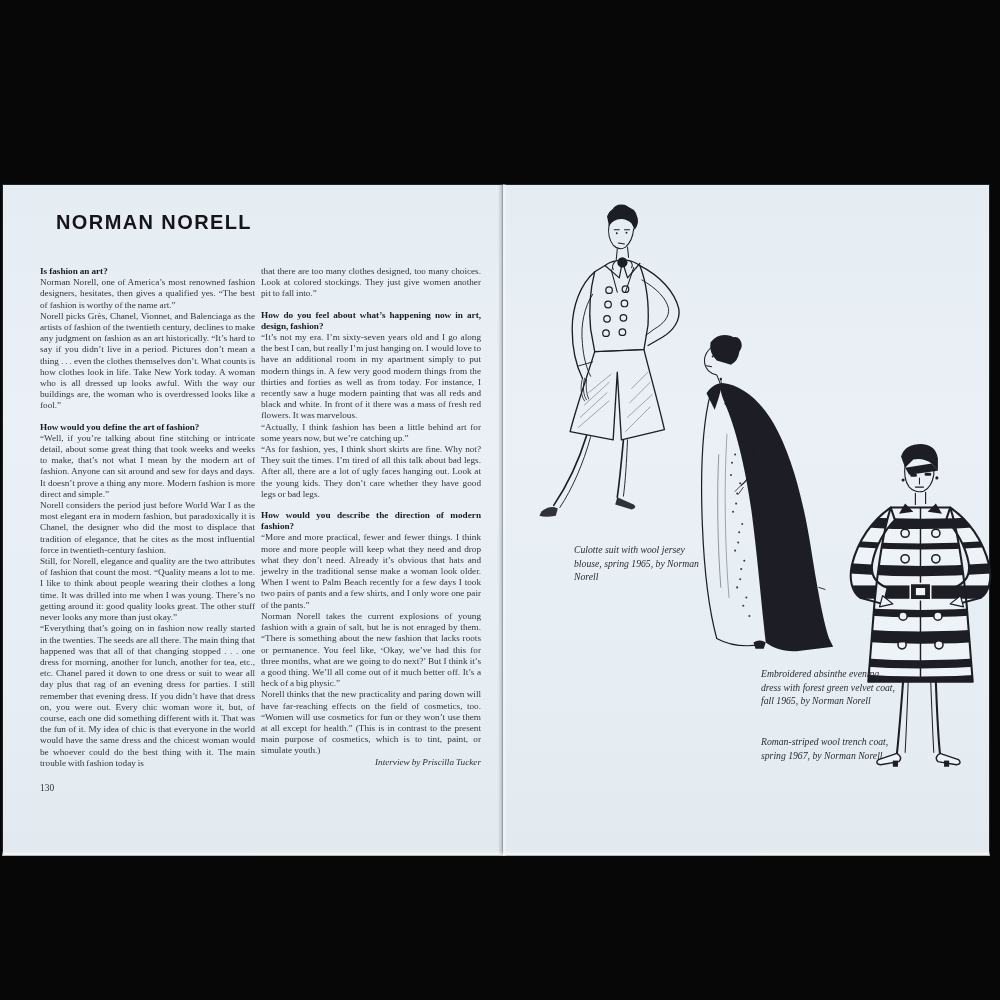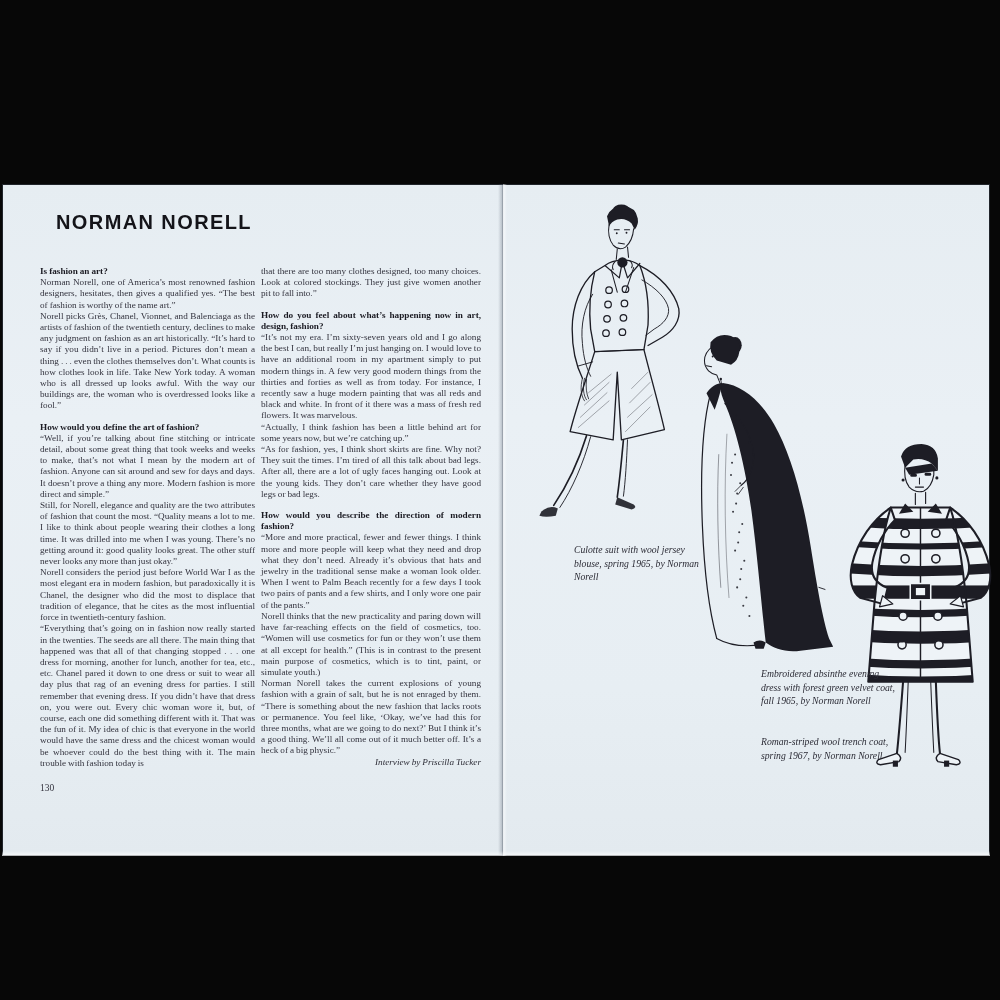--- a/index.html
+++ b/index.html
@@ -53,34 +53,34 @@
 
   <div class="title">NORMAN NORELL</div>
 
   <div class="columns">
     <div class="col col-1">
       <h3 class="first">Is fashion an art?</h3>
       <p>Norman Norell, one of America’s most renowned fashion designers, hesitates, then gives a qualified yes. “The best of fashion is worthy of the name art.”</p>
       <p>Norell picks Grès, Chanel, Vionnet, and Balenciaga as the artists of fashion of the twentieth century, declines to make any judgment on fashion as an art historically. “It’s hard to say if you didn’t live in a period. Pictures don’t mean a thing . . . even the clothes themselves don’t. What counts is how clothes look in life. Take New York today. A woman who is all dressed up looks awful. With the way our buildings are, the woman who is overdressed looks like a fool.”</p>
       <h3>How would you define the art of fashion?</h3>
       <p>“Well, if you’re talking about fine stitching or intricate detail, about some great thing that took weeks and weeks to make, that’s not what I mean by the modern art of fashion. Anyone can sit around and sew for days and days. It doesn’t prove a thing any more. Modern fashion is more direct and simple.”</p>
+      <p>Norell considers the period just before World War I as the most elegant era in modern fashion, but paradoxically it is Chanel, the designer who did the most to displace that tradition of elegance, that he cites as the most influential force in twentieth-century fashion.</p>
       <p>Still, for Norell, elegance and quality are the two attributes of fashion that count the most. “Quality means a lot to me. I like to think about people wearing their clothes a long time. It was drilled into me when I was young. There’s no getting around it: good quality looks great. The other stuff never looks any more than just okay.”</p>
-      <p>Norell considers the period just before World War I as the most elegant era in modern fashion, but paradoxically it is Chanel, the designer who did the most to displace that tradition of elegance, that he cites as the most influential force in twentieth-century fashion.</p>
       <p>“Everything that’s going on in fashion now really started in the twenties. The seeds are all there. The main thing that happened was that all of that changing stopped . . . one dress for morning, another for lunch, another for tea, etc., etc. Chanel pared it down to one dress or suit to wear all day plus that rag of an evening dress for parties. I still remember that evening dress. If you didn’t have that dress on, you were out. Every chic woman wore it, but, of course, each one did something different with it. That was the fun of it. My idea of chic is that everyone in the world would have the same dress and the chicest woman would be whoever could do the best thing with it. The main trouble with fashion today is</p>
     </div>
     <div class="col col-2">
       <p>that there are too many clothes designed, too many choices. Look at colored stockings. They just give women another pit to fall into.”</p>
       <h3>How do you feel about what’s happening now in art, design, fashion?</h3>
       <p>“It’s not my era. I’m sixty-seven years old and I go along the best I can, but really I’m just hanging on. I would love to have an additional room in my apartment simply to put modern things in. A few very good modern things from the thirties and forties as well as from today. For instance, I recently saw a huge modern painting that was all reds and black and white. In front of it there was a mass of fresh red flowers. It was marvelous.</p>
       <p>“Actually, I think fashion has been a little behind art for some years now, but we’re catching up.”</p>
       <p>“As for fashion, yes, I think short skirts are fine. Why not? They suit the times. I’m tired of all this talk about bad legs. After all, there are a lot of ugly faces hanging out. Look at the young kids. They don’t care whether they have good legs or bad legs.</p>
       <h3>How would you describe the direction of modern fashion?</h3>
       <p>“More and more practical, fewer and fewer things. I think more and more people will keep what they need and drop what they don’t need. Already it’s obvious that hats and jewelry in the traditional sense make a woman look older. When I went to Palm Beach recently for a few days I took two pairs of pants and a few shirts, and I only wore one pair of the pants.”</p>
+      <p>Norman Norell takes the current explosions of young fashion with a grain of salt, but he is not enraged by them. “There is something about the new fashion that lacks roots or permanence. You feel like, ‘Okay, we’ve had this for three months, what are we going to do next?’ But I think it’s a good thing. We’ll all come out of it much better off. It’s a heck of a big physic.”</p>
       <p>Norell thinks that the new practicality and paring down will have far-reaching effects on the field of cosmetics, too. “Women will use cosmetics for fun or they won’t use them at all except for health.” (This is in contrast to the present main purpose of cosmetics, which is to tint, paint, or simulate youth.)</p>
-      <p>Norman Norell takes the current explosions of young fashion with a grain of salt, but he is not enraged by them. “There is something about the new fashion that lacks roots or permanence. You feel like, ‘Okay, we’ve had this for three months, what are we going to do next?’ But I think it’s a good thing. We’ll all come out of it much better off. It’s a heck of a big physic.”</p>
       <p class="byline">Interview by Priscilla Tucker</p>
     </div>
   </div>
 
   <div class="pageno">130</div>
 
   <svg class="illus illus-1" viewBox="0 0 170 320" fill="none" stroke="currentColor" stroke-linecap="round" stroke-linejoin="round">
     <ellipse cx="100" cy="7" rx="8" ry="4.5" fill="currentColor" stroke="none"></ellipse>
     <path d="M86 14 Q90 4 102 4 Q114 5 116 16 Q117 22 113 27 L110 21 Q104 15 96 17 Q90 19 88 24 Z" fill="currentColor" stroke="none"></path>
     <path d="M88 22 Q86 34 92 42 Q98 48 104 44 Q111 38 112 26" stroke-width="1"></path>

